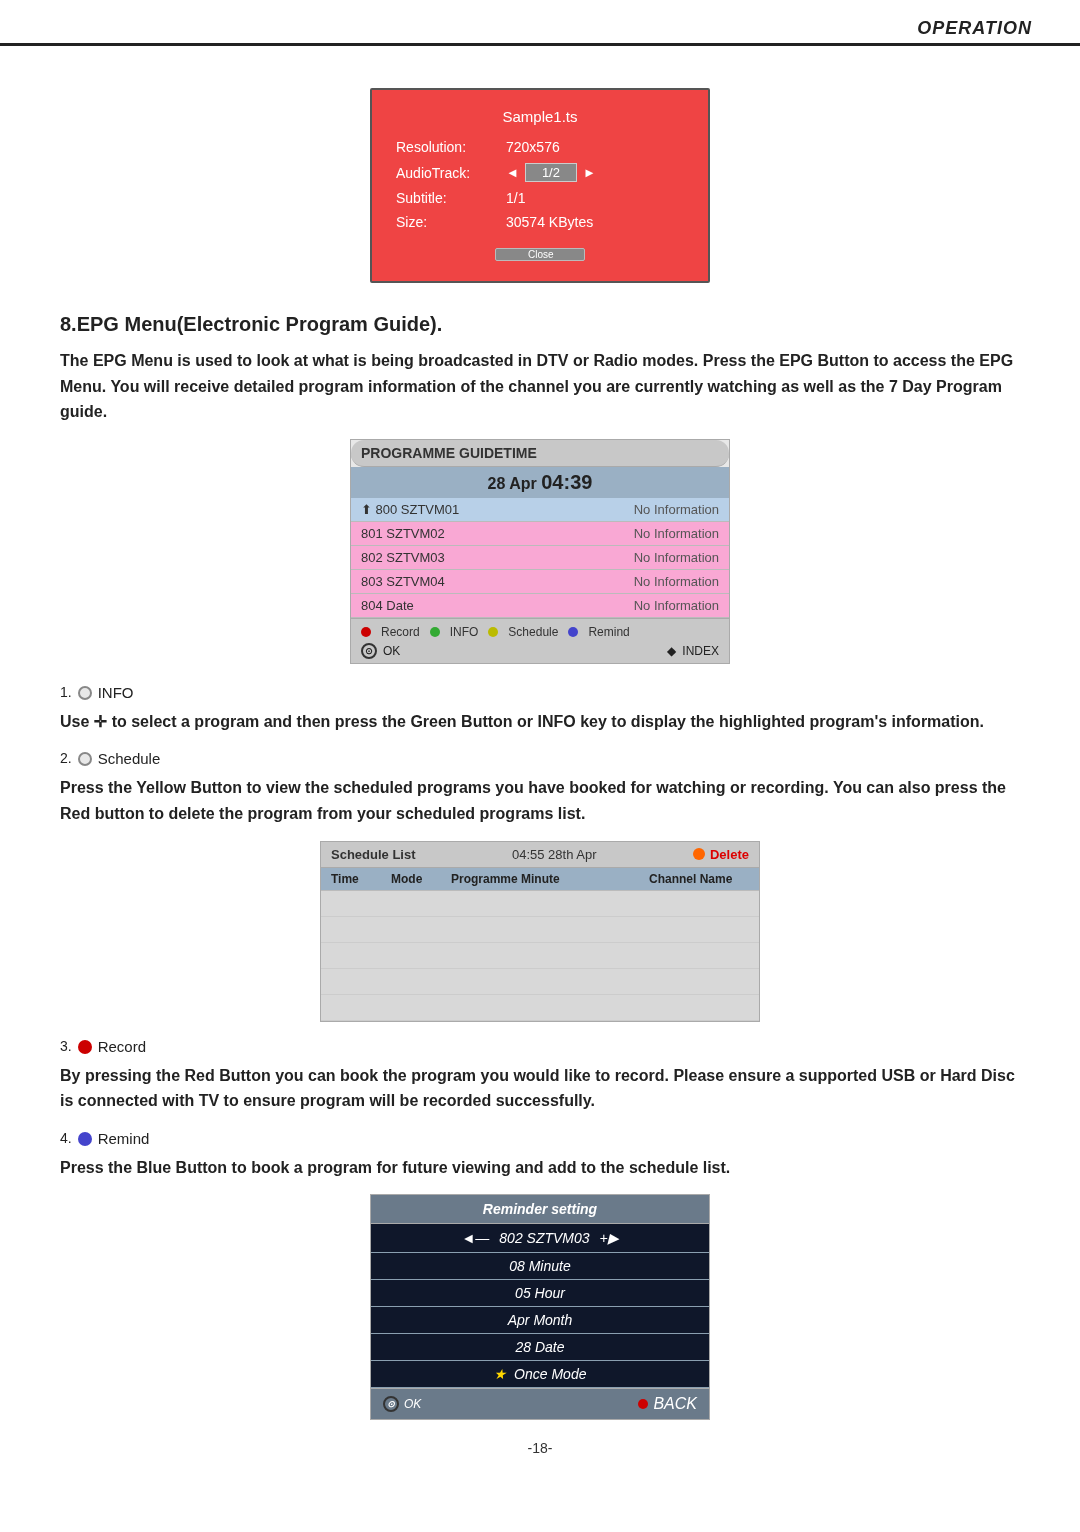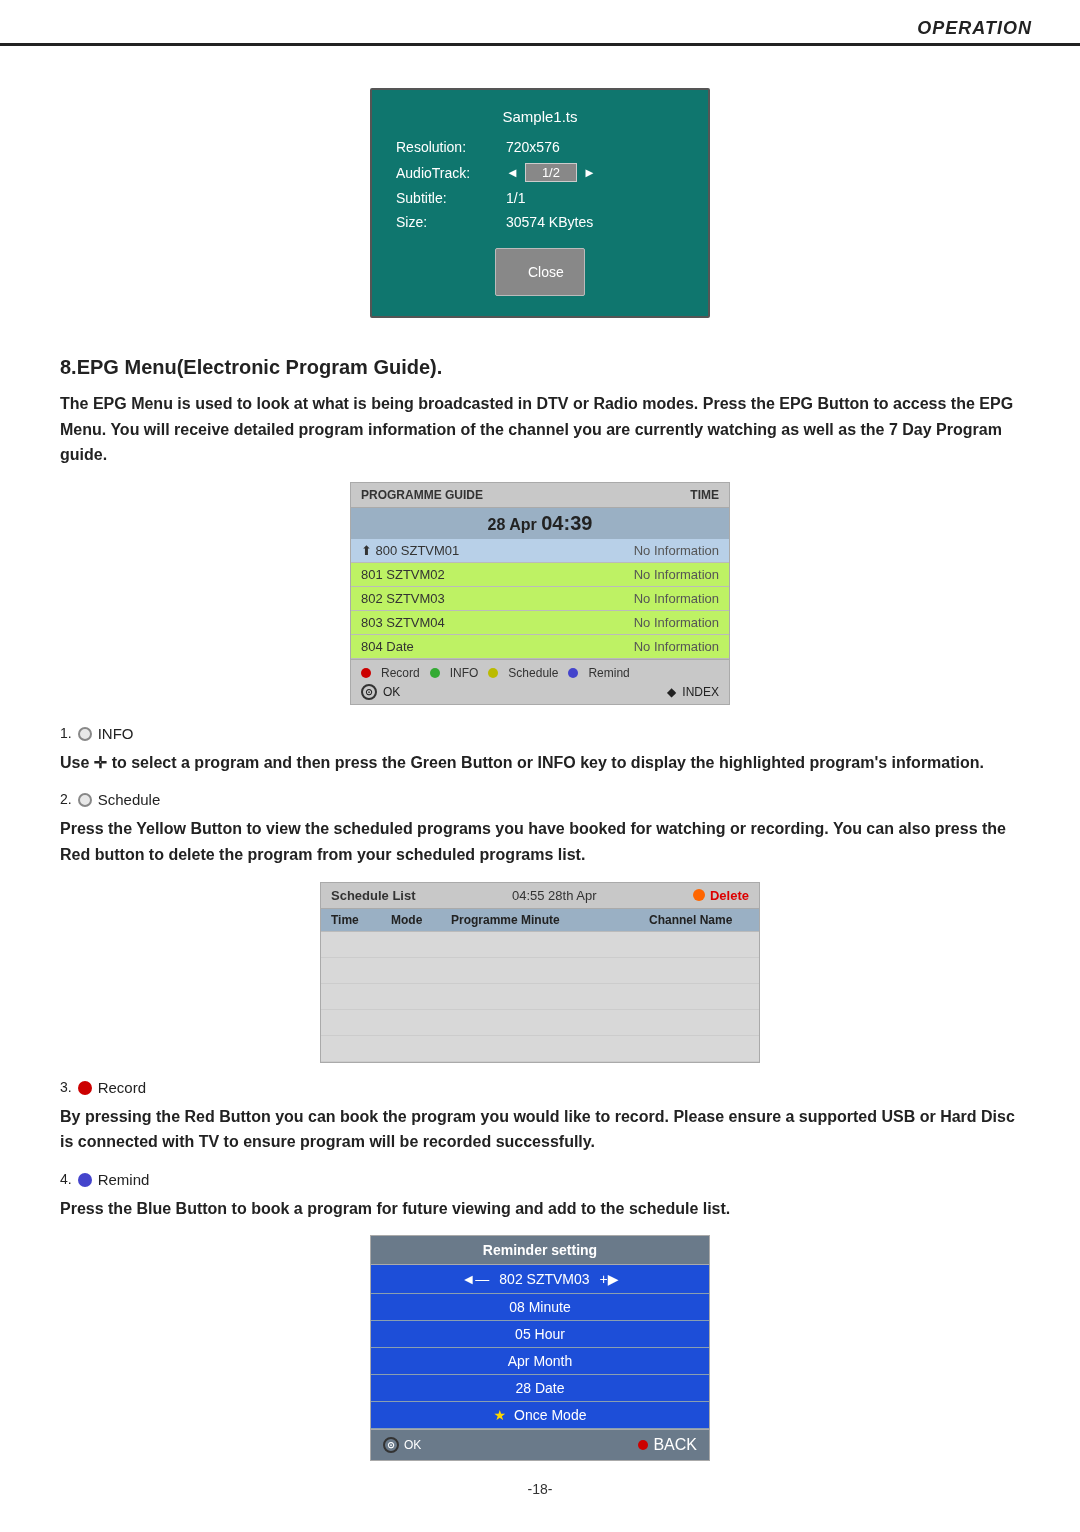--- a/index.html
+++ b/index.html
@@ -24,24 +24,24 @@
       letter-spacing: 1px;
       color: #222;
     }
 
     .page-content {
       padding: 24px 60px;
     }
 
     
     .file-info-dialog {
-      background: #0f766e;
+      background: #ef4444;
       border: 2px solid #555;
       width: 340px;
-      margin: 18px auto 38px auto;
+      margin: 18px auto 30px auto;
       padding: 18px 24px 20px 24px;
       border-radius: 2px;
     }
     .file-info-title {
       text-align: center;
       color: #fff;
       font-size: 15px;
       margin-bottom: 14px;
     }
     .file-info-row {
@@ -69,22 +69,22 @@
       font-size: 13px;
       color: #fff;
       margin: 0 6px;
     }
     .close-btn {
       display: block;
       margin: 18px auto 0 auto;
       background: #888;
       border: 1px solid #bbb;
       color: #fff;
-      padding: 15px 32px;
-      font-size: 14px;
+      padding: 0 32px;
+      font-size: 10px;
       cursor: pointer;
       border-radius: 2px;
       width: 90px;
       text-align: center;
     }
 
     
     .section-heading {
       font-size: 20px;
       font-weight: bold;
@@ -102,47 +102,48 @@
 
     
     .epg-guide {
       width: 380px;
       margin: 0 auto 20px auto;
       border: 1px solid #aaa;
       background: #e8e8e8;
     }
     .epg-guide-header {
       display: flex;
-      justify-content: space-between;
+      justify-content: flex-start;
       background: #c8c8c8;
       padding: 5px 10px;
-      font-size: 12px;
+      font-size: 14px;
       font-weight: bold;
       color: #333;
       border-bottom: 1px solid #aaa;
+      border-radius: 13px;
     }
     .epg-date-row {
       background: #9ab0c4;
       text-align: center;
       padding: 4px;
       font-size: 16px;
       font-weight: bold;
       color: #222;
     }
     .epg-date-row span.time-bold {
       font-size: 20px;
       font-weight: bold;
     }
     .epg-channel-row {
       display: flex;
       justify-content: space-between;
       padding: 4px 10px;
       font-size: 13px;
       color: #333;
-      background: #bef264;
+      background: #f9a8d4;
       border-bottom: 1px solid #bbb;
     }
     .epg-channel-row.highlighted {
       background: #b8d0e8;
     }
     .epg-channel-name { font-weight: 500; }
     .epg-channel-info { color: #555; }
     .epg-legend {
       background: #c8c8c8;
       padding: 6px 10px 4px 10px;
@@ -257,21 +258,22 @@
       border-bottom: 1px solid #ccc;
       background: #d8d8d8;
       height: 26px;
     }
 
     
     .reminder-setting {
       width: 340px;
       margin: 12px auto 17px auto;
       border: 1px solid #aaa;
-      background: #1d4ed8;
+      background: #0f172a;
+      font-style: italic;
     }
     .reminder-title {
       background: #6a7a8a;
       text-align: center;
       padding: 6px;
       font-size: 14px;
       font-weight: bold;
       color: #fff;
       border-bottom: 1px solid #aaa;
     }

